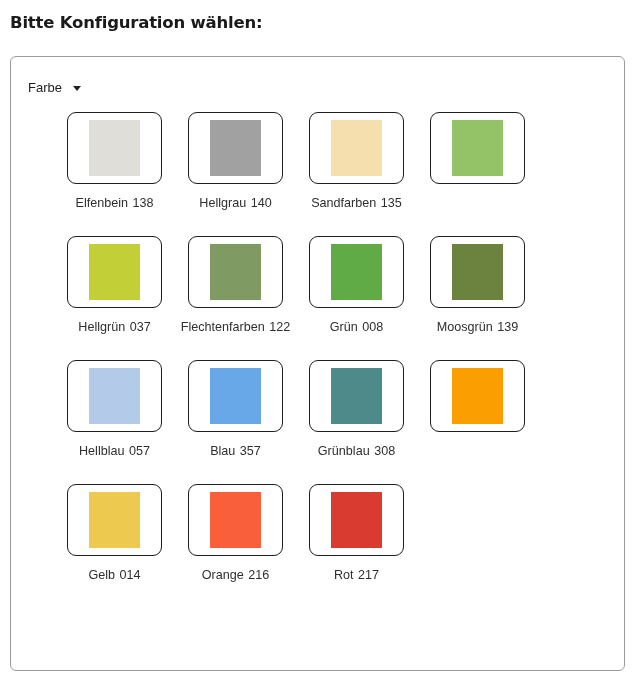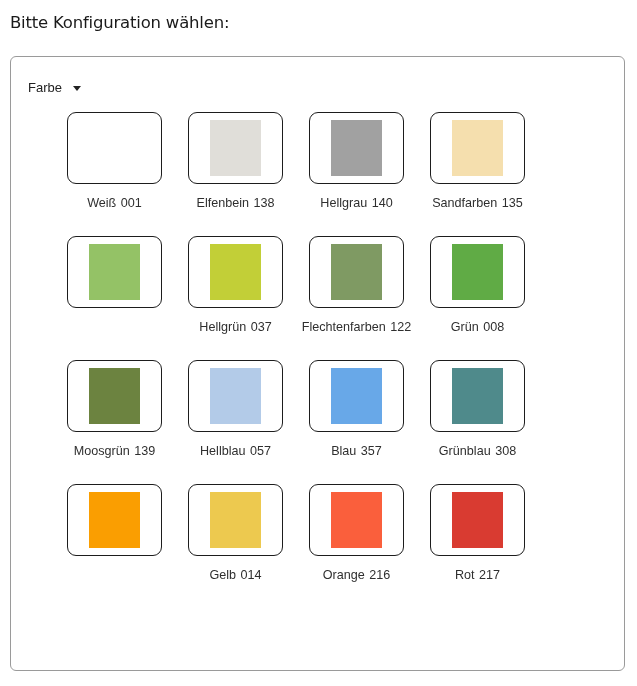--- a/index.html
+++ b/index.html
@@ -9,21 +9,21 @@
   body {
     width: 637px;
     height: 686px;
     background: #ffffff;
     font-family: "Liberation Sans", sans-serif;
     overflow: hidden;
   }
 
   #page-title {
     font-family: "DejaVu Sans", sans-serif;
-    font-weight: normal;
+    font-weight: bold;
     font-size: 16.5px;
     color: #1a1a1a;
     letter-spacing: -0.2px;
     margin: 13px 0 0 10px;
     line-height: 20px;
     white-space: nowrap;
   }
 
   #config-panel {
     position: absolute;
@@ -110,26 +110,20 @@
 <div id="config-panel">
 
   <div id="group-header">
     <span id="group-label">Farbe</span>
     <span id="group-caret"></span>
   </div>
 
   <div id="swatch-grid">
       <div class="swatch-cell">
         <div class="swatch-card">
-          <div class="swatch-chip" style="background: rgb(255, 255, 255);"></div>
-        </div>
-        <div class="swatch-label">Weiß 001</div>
-      </div>
-      <div class="swatch-cell">
-        <div class="swatch-card">
           <div class="swatch-chip" style="background: rgb(224, 222, 217);"></div>
         </div>
         <div class="swatch-label">Elfenbein 138</div>
       </div>
       <div class="swatch-cell">
         <div class="swatch-card">
           <div class="swatch-chip" style="background: rgb(161, 161, 161);"></div>
         </div>
         <div class="swatch-label">Hellgrau 140</div>
       </div>

